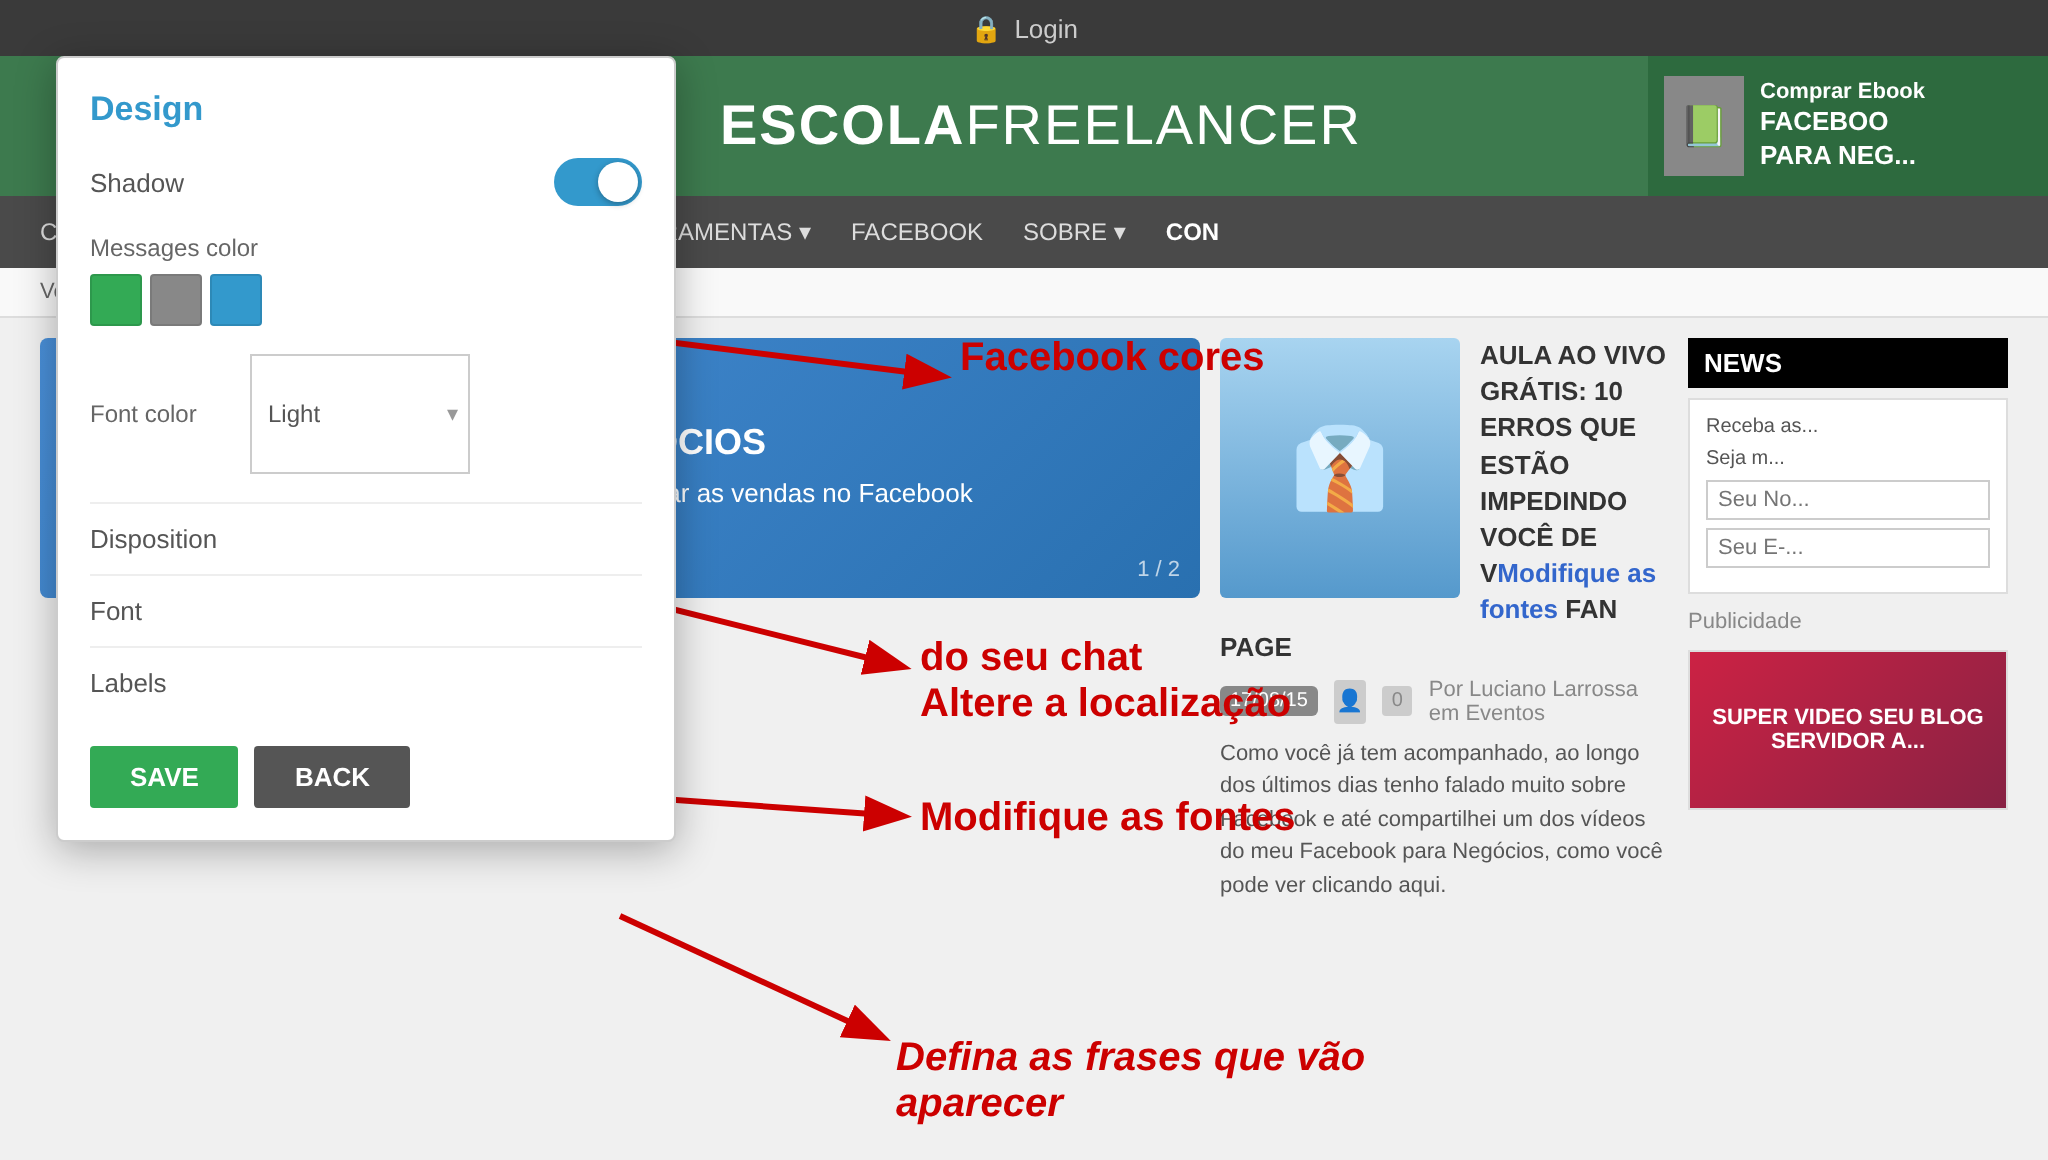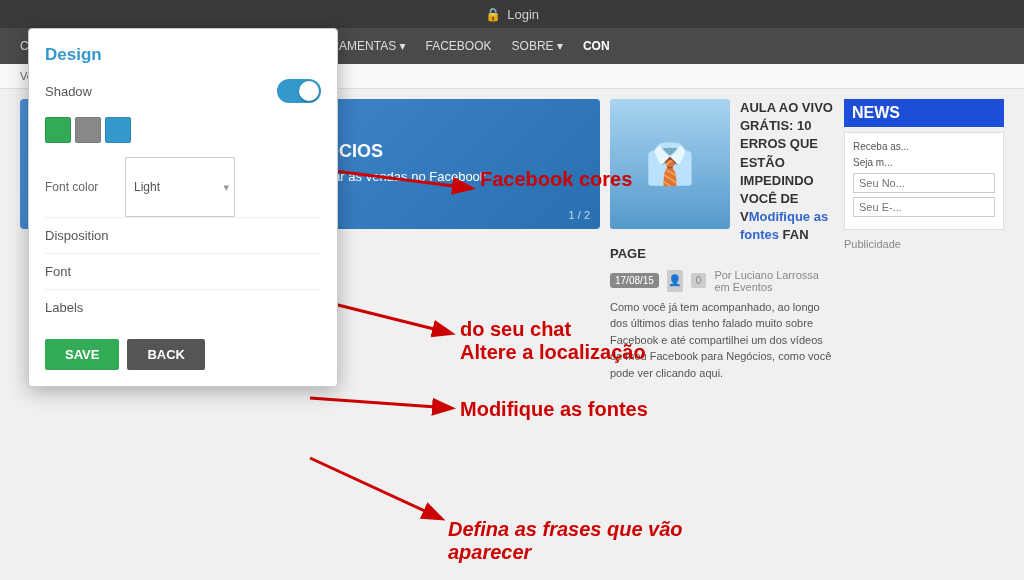--- a/index.html
+++ b/index.html
@@ -167,23 +167,23 @@
     .article-date { background: #888; color: white; padding: 2px 5px; border-radius: 3px; font-size: 10px; }
     .article-author-icon { width: 22px; height: 22px; background: #ccc; border-radius: 2px; display: inline-flex; align-items: center; justify-content: center; }
     .article-excerpt { font-size: 11px; color: #555; line-height: 1.5; }
 
     
     .sidebar {
       width: 160px;
       flex-shrink: 0;
     }
     .sidebar-news {
-      background: #1d4ed8;
+      background: #000000;
       color: white;
-      font-size: 16px;
+      font-size: 13px;
       font-weight: bold;
       padding: 5px 8px;
       margin-bottom: 5px;
     }
     .sidebar-form { background: white; border: 1px solid #ddd; padding: 8px; }
     .sidebar-form p { font-size: 10px; color: #555; margin-bottom: 5px; }
     .sidebar-input {
       width: 100%;
       border: 1px solid #ccc;
       padding: 3px 5px;
@@ -252,20 +252,21 @@
       border: 1px solid rgba(0,0,0,0.1);
     }
     .color-link { font-size: 11px; color: #3399cc; cursor: pointer; }
 
     .messages-color { margin-bottom: 14px; }
     .messages-color .color-section-label { font-size: 12px; color: #666; margin-bottom: 6px; }
 
     .font-color-row {
       display: flex;
       align-items: center;
+      margin-bottom: 14px;
     }
     .font-color-label { font-size: 12px; color: #666; width: 80px; }
     .font-color-select {
       border: 1px solid #ccc;
       padding: 22px 8px;
       font-size: 12px;
       color: #555;
       background: white;
       appearance: none;
       width: 110px;
@@ -364,20 +365,33 @@
 </head>
 <body>
 
 <div class="title-bar">
   <span class="lock-icon">🔒</span>
   <span>Login</span>
 </div>
 
 <div class="website-bg">
 
+  <div class="site-header">
+    <div class="site-logo">
+      <span style="font-weight:900;">ESCOLA</span><span>FREELANCER</span>
+    </div>
+    <div class="site-logo-book">
+      <div class="book-icon">📗</div>
+      <div class="book-text">
+        <div>Comprar Ebook</div>
+        <div style="font-size:13px;">FACEBOO</div>
+        <div style="font-size:13px;">PARA NEG...</div>
+      </div>
+    </div>
+  </div>
 
   <div class="site-nav">
     <span class="nav-item">CATEGORIAS ▾</span>
     <span class="nav-item">EBOOKS ▾</span>
     <span class="nav-item">PALESTRAS ▾</span>
     <span class="nav-item">FERRAMENTAS ▾</span>
     <span class="nav-item">FACEBOOK</span>
     <span class="nav-item">SOBRE ▾</span>
     <span class="nav-item" style="color:white;font-weight:bold;">CON</span>
   </div>
@@ -418,20 +432,25 @@
 
     <div class="sidebar">
       <div class="sidebar-news">NEWS</div>
       <div class="sidebar-form">
         <p>Receba as...</p>
         <p>Seja m...</p>
         <input class="sidebar-input" type="text" placeholder="Seu No..." style="">
         <input class="sidebar-input" type="text" placeholder="Seu E-..." style="">
       </div>
       <div style="font-size:11px;color:#888;margin-top:8px;">Publicidade</div>
+      <div class="publicidade-box">
+        <div class="pub-banner">
+          <span>SUPER VIDEO SEU BLOG SERVIDOR A...</span>
+        </div>
+      </div>
     </div>
   </div>
 
   <svg class="arrows-svg" viewBox="0 0 1024 552" xmlns="http://www.w3.org/2000/svg">
 
     <defs>
       <marker id="arrowRed" markerWidth="8" markerHeight="8" refX="6" refY="3" orient="auto">
         <path d="M0,0 L0,6 L8,3 z" fill="#cc0000"></path>
       </marker>
     </defs>
@@ -467,20 +486,21 @@
 
   <div class="panel-row">
     <span class="panel-label">Shadow</span>
     <div class="toggle">
       <div class="toggle-knob"></div>
     </div>
   </div>
 
 
   <div class="messages-color">
+    <div class="color-section-label">Messages color</div>
     <div class="color-swatches">
       <div class="color-swatch" style="background:#33aa55;"></div>
       <div class="color-swatch" style="background:#888888;"></div>
       <div class="color-swatch" style="background:#3399cc;"></div>
     </div>
   </div>
 
   <div class="font-color-row">
     <span class="font-color-label">Font color</span>
     <div class="font-color-select-wrapper">

